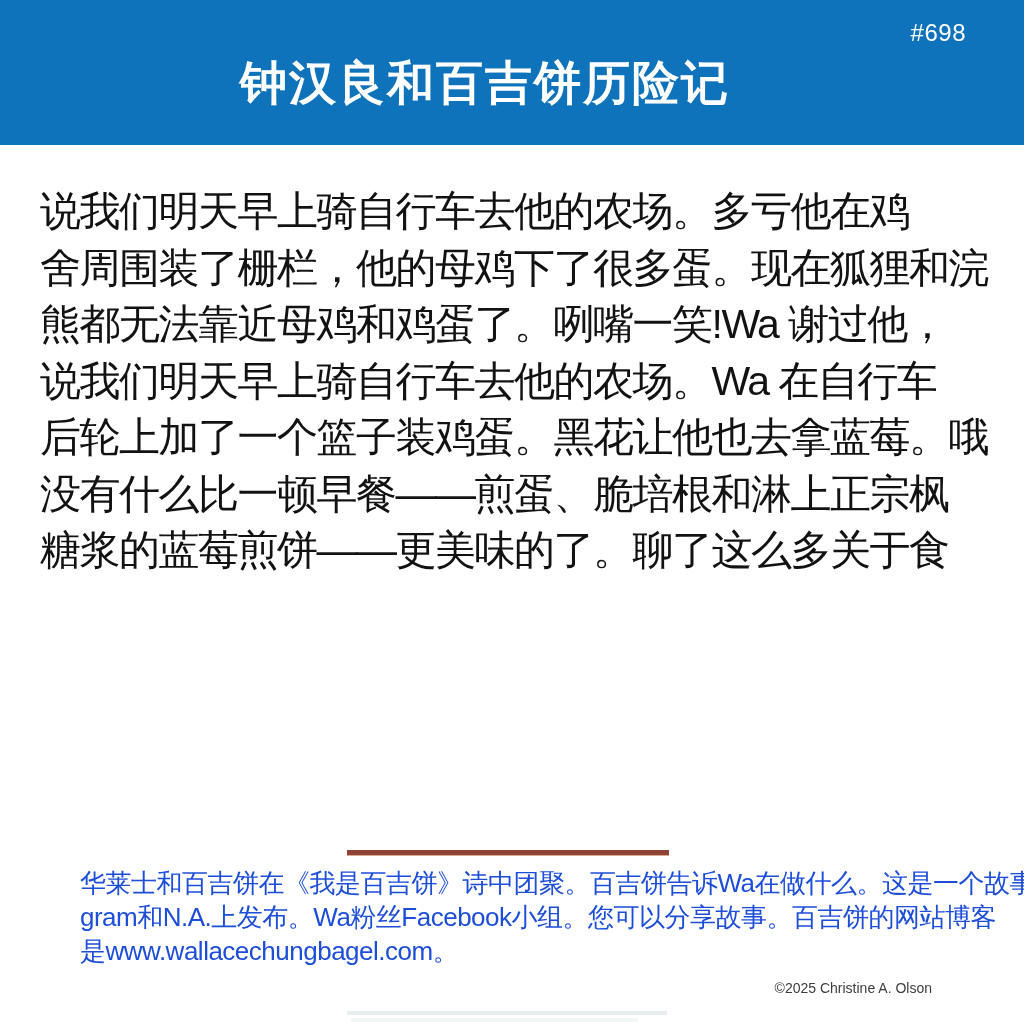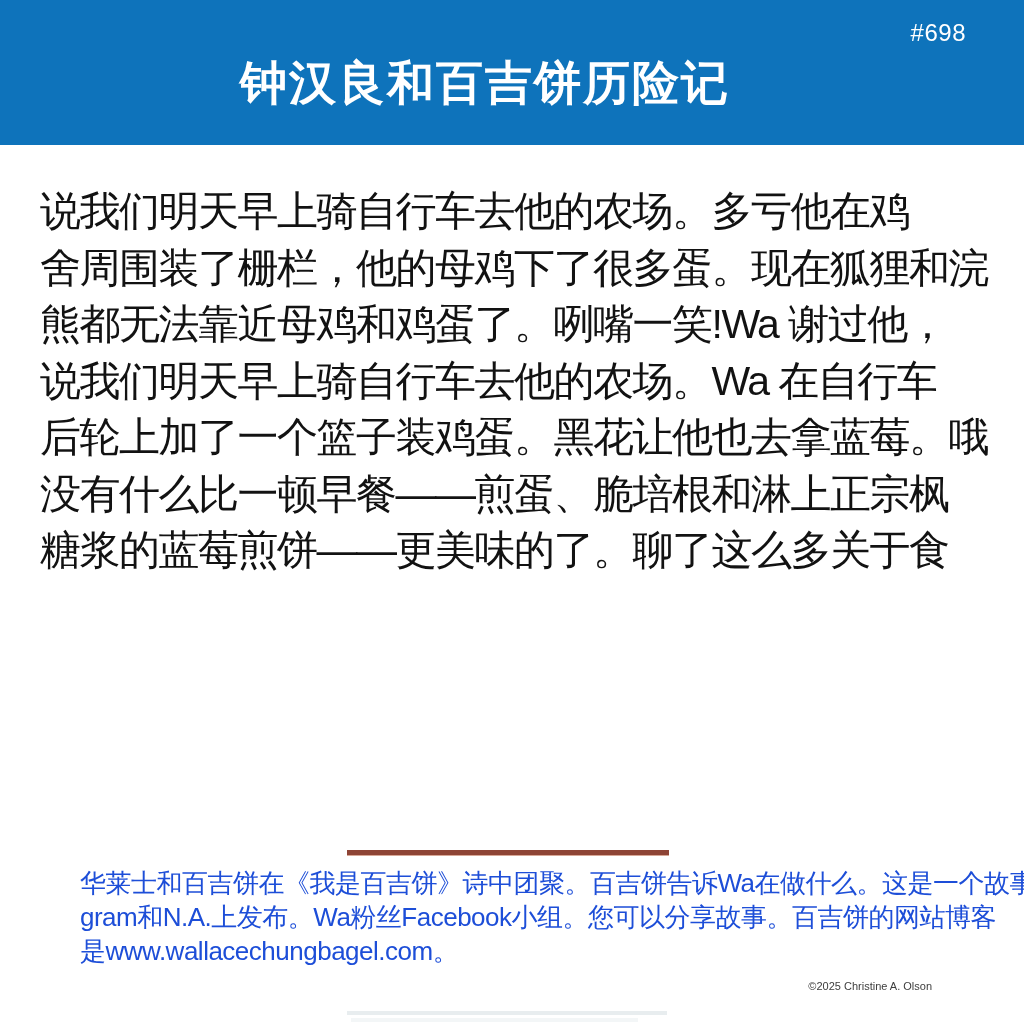--- a/index.html
+++ b/index.html
@@ -70,21 +70,21 @@
   .footer-line {
     font-size: 26px;
     line-height: 34px;
     letter-spacing: -0.5px;
     white-space: nowrap;
   }
   .copyright {
     position: absolute;
     top: 980px; right: 92px;
     color: #3d3d3d;
-    font-size: 11px;
+    font-size: 14px;
     letter-spacing: 0;
     white-space: nowrap;
   }
 
   
   .bottom-bar-1 {
     position: absolute;
     top: 1011px; left: 347px;
     width: 320px; height: 4px;
     background: #e8edef;

